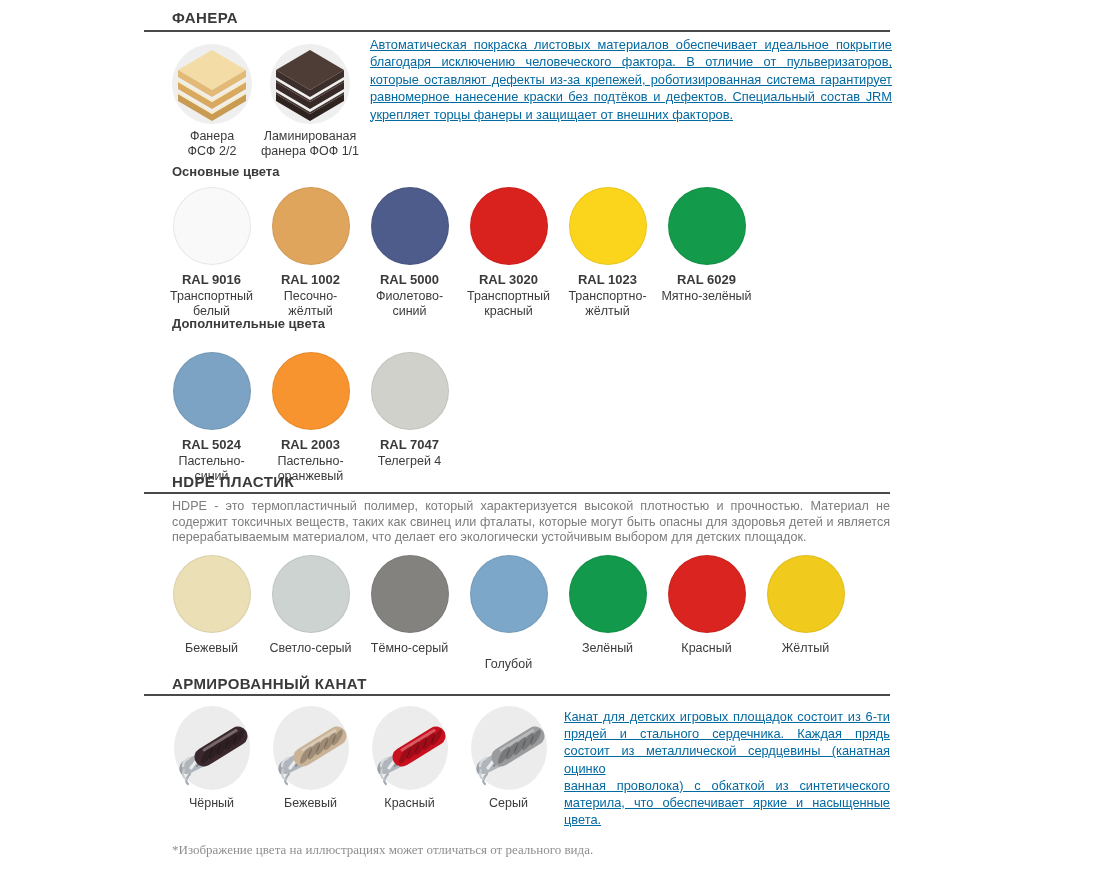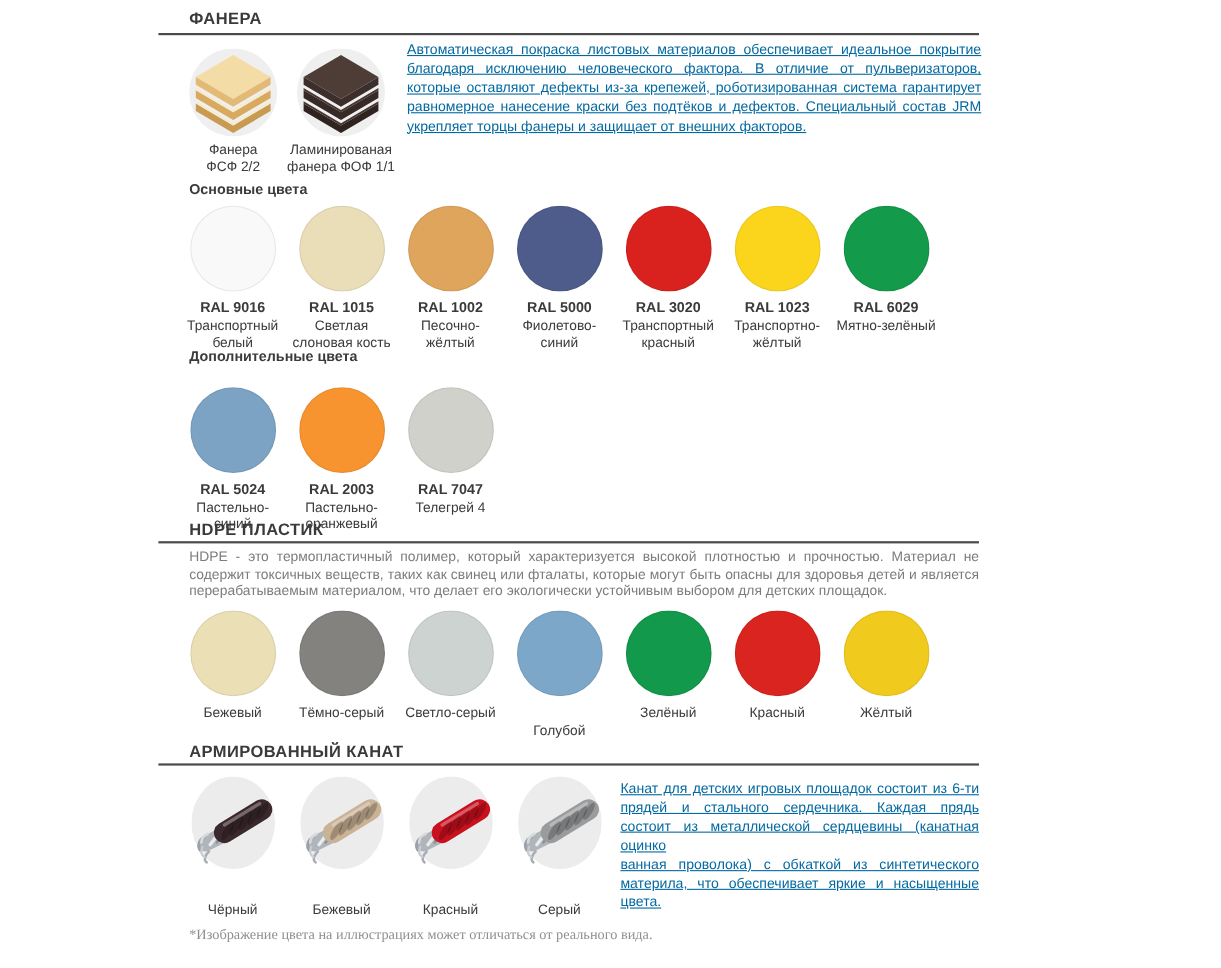--- a/index.html
+++ b/index.html
@@ -14,21 +14,21 @@
   .rule{height:2px;background:#4a4a4a;width:746px;left:-28px;}
   .desc{font-size:12.8px;line-height:17.4px;color:#0369a1;text-align:justify;text-decoration:underline;}
   .desc-dark{font-size:12.6px;line-height:15.6px;color:#7c7c7c;text-align:justify;}
   .pre{white-space:pre-line;}
   .thumb-label{font-size:12.5px;line-height:15px;text-align:center;color:#3b3b3b;}
   .color-row{display:flex;}
   .color-item{width:99px;display:flex;flex-direction:column;align-items:center;}
   .swatch{width:78px;height:78px;border-radius:50%;border:1px solid rgba(0,0,0,0.07);box-sizing:border-box;}
   .swatch-code{margin-top:7px;font-size:13px;font-weight:bold;text-align:center;color:#3a3a3a;white-space:nowrap;}
   .swatch-name{margin-top:2px;font-size:12.5px;line-height:15px;text-align:center;color:#3b3b3b;}
-  .rope-item{width:99px;display:flex;flex-direction:column;align-items:center;gap:24px;}
+  .rope-item{width:99px;display:flex;flex-direction:column;align-items:center;}
   .rope-name{margin-top:6px;font-size:12.5px;text-align:center;color:#3b3b3b;}
   .footnote{font-size:13px;color:#8f8f8f;font-family:Liberation Serif, serif;}
 </style>
 </head>
 <body>
 
 <div class="content">
 
   <div class="abs sec-title" style="top:9px;left:0;">ФАНЕРА</div>
   <div class="abs rule" style="top:30px;"></div>
@@ -74,26 +74,20 @@
 
   <div class="abs" style="top:164px;left:0;font-size:13px;font-weight:bold;">Основные цвета</div>
   <div class="abs color-row" style="top:187px;left:-10px;">
   <div class="color-item">
     <div class="swatch" style="background: rgb(249, 249, 249);"></div>
     <div class="swatch-code">RAL 9016</div>
     <div class="swatch-name pre">Транспортный
 белый</div>
   </div>
 
-  <div class="color-item">
-    <div class="swatch" style="background: rgb(234, 222, 184);"></div>
-    <div class="swatch-code">RAL 1015</div>
-    <div class="swatch-name pre">Светлая
-слоновая кость</div>
-  </div>
 
   <div class="color-item">
     <div class="swatch" style="background: rgb(224, 165, 92);"></div>
     <div class="swatch-code">RAL 1002</div>
     <div class="swatch-name pre">Песочно-
 жёлтый</div>
   </div>
 
   <div class="color-item">
     <div class="swatch" style="background: rgb(77, 92, 138);"></div>
@@ -150,27 +144,27 @@
   <div class="abs sec-title" style="top:473px;left:0;">HDPE ПЛАСТИК</div>
   <div class="abs rule" style="top:492px;"></div>
   <div class="abs desc-dark" style="top:499px;left:0;width:718px;">HDPE - это термопластичный полимер, который характеризуется высокой плотностью и прочностью. Материал не содержит токсичных веществ, таких как свинец или фталаты, которые могут быть опасны для здоровья детей и является перерабатываемым материалом, что делает его экологически устойчивым выбором для детских площадок.</div>
   <div class="abs color-row" style="top:555px;left:-10px;">
   <div class="color-item">
     <div class="swatch" style="background: rgb(235, 223, 181);"></div>
     <div class="swatch-name" style="margin-top:8px;">Бежевый</div>
   </div>
 
   <div class="color-item">
+    <div class="swatch" style="background: rgb(205, 211, 208);"></div>
+    <div class="swatch-name" style="margin-top:8px;">Светло-серый</div>
+  </div>
+
+  <div class="color-item">
     <div class="swatch" style="background: rgb(131, 130, 127);"></div>
     <div class="swatch-name" style="margin-top:8px;">Тёмно-серый</div>
-  </div>
-
-  <div class="color-item">
-    <div class="swatch" style="background: rgb(205, 211, 208);"></div>
-    <div class="swatch-name" style="margin-top:8px;">Светло-серый</div>
   </div>
 
   <div class="color-item">
     <div class="swatch" style="background: rgb(124, 167, 200);"></div>
     <div class="swatch-name" style="margin-top:24px;">Голубой</div>
   </div>
 
   <div class="color-item">
     <div class="swatch" style="background: rgb(18, 153, 75);"></div>
     <div class="swatch-name" style="margin-top:8px;">Зелёный</div>

